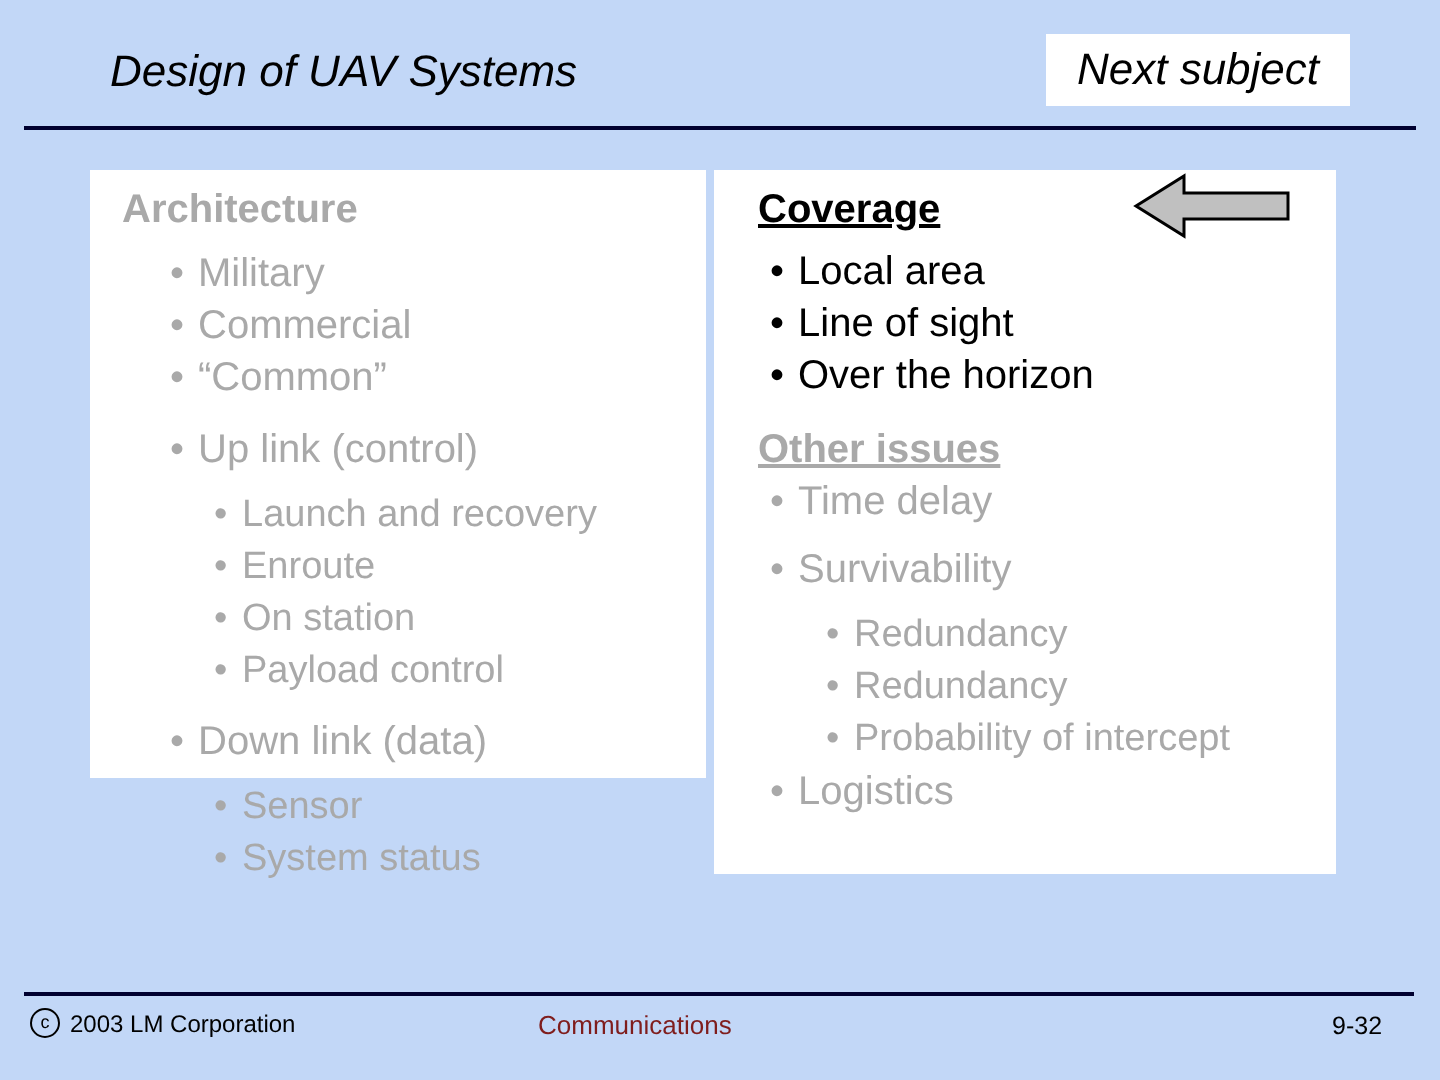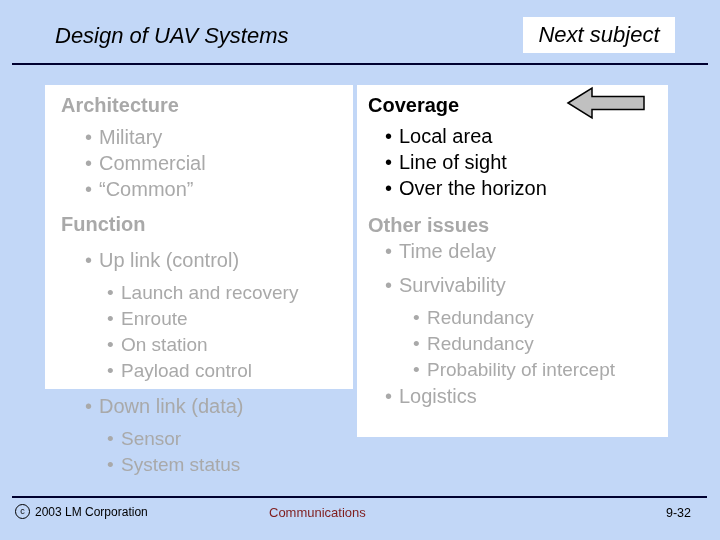--- a/index.html
+++ b/index.html
@@ -30,21 +30,21 @@
   .gray{color:#a9a9a9;}
   .black{color:#000;}
   .line{display:flex;align-items:baseline;font-size:20px;line-height:26px;}
   .line .bullet{flex:0 0 14px;}
   .sub{font-size:19px;}
   
   .panel-left .heading{padding-left:16px;}
   .panel-left .l1{padding-left:40px;}
   .panel-left .l2{padding-left:62px;}
   
-  .panel-right .heading{padding-left:11px;}
+  .panel-right .heading{padding-left:22px;text-decoration:underline;}
   .panel-right .l1{padding-left:28px;}
   .panel-right .l2{padding-left:56px;}
   
   .mt7{margin-top:7px;}  .mt6{margin-top:6px;}  .mt9{margin-top:9px;}
   .mt10{margin-top:10px;}.mt11{margin-top:11px;}.mt8{margin-top:8px;}
   .mt5{margin-top:5px;}  .mt0{margin-top:0;}
   
   .arrow{position:absolute;left:209px;top:1px;width:80px;height:34px;}
   
   .footer-copy{
@@ -75,21 +75,20 @@
   </div>
   <div class="line gray l1">
     <span class="bullet">•</span>
     <span>Commercial</span>
   </div>
   <div class="line gray l1">
     <span class="bullet">•</span>
     <span>“Common”</span>
   </div>
 
-  <div class="heading gray mt9">Function</div>
 
   <div class="line gray l1 mt10">
     <span class="bullet">•</span>
     <span>Up link (control)</span>
   </div>
   <div class="line gray l2 sub mt7">
     <span class="bullet">•</span>
     <span>Launch and recovery</span>
   </div>
   <div class="line gray l2 sub">

